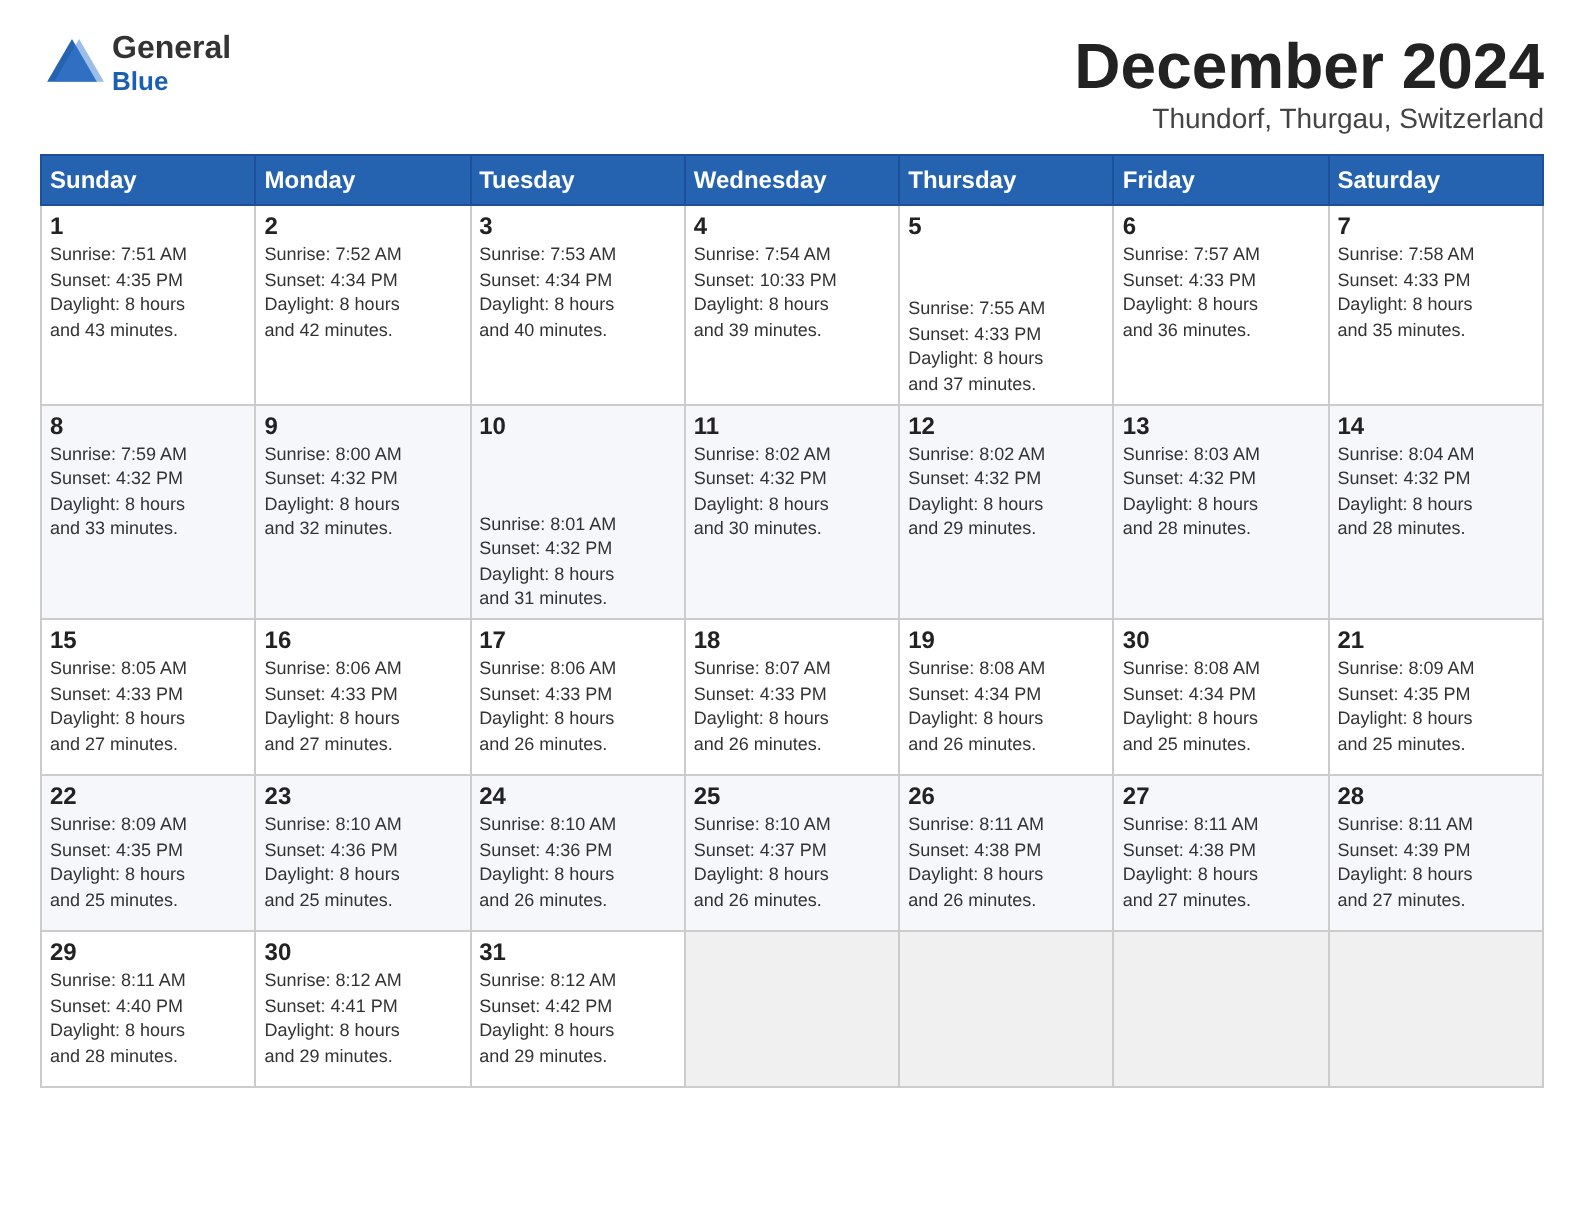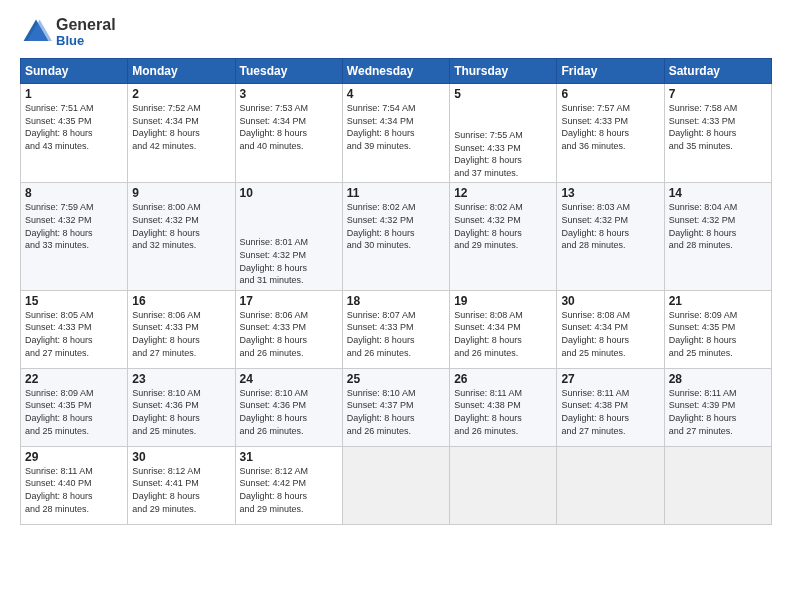--- a/index.html
+++ b/index.html
@@ -107,20 +107,24 @@
   <div class="header-row">
     <div class="logo">
       <svg class="logo-icon" viewBox="0 0 36 36">
         <polygon points="18,4 32,28 4,28" fill="#2563b0"></polygon>
         <polygon points="22,4 36,28 8,28" fill="#3a7dd4" opacity="0.5"></polygon>
       </svg>
       <div class="logo-text">
         <span class="logo-general">General</span>
         <span class="logo-blue">Blue</span>
       </div>
+    </div>
+    <div class="title-block">
+      <div class="month-title">December 2024</div>
+      <div class="subtitle">Thundorf, Thurgau, Switzerland</div>
     </div>
   </div>
 
   <table>
     <thead>
       <tr>
         <th>Sunday</th>
         <th>Monday</th>
         <th>Tuesday</th>
         <th>Wednesday</th>
@@ -148,21 +152,21 @@
           <td>
             <span class="day-num">3</span>
             <div class="day-info" style="white-space: pre-line;">Sunrise: 7:53 AM
 Sunset: 4:34 PM
 Daylight: 8 hours
 and 40 minutes.</div>
           </td>
           <td>
             <span class="day-num">4</span>
             <div class="day-info" style="white-space: pre-line;">Sunrise: 7:54 AM
-Sunset: 4:34 PM
+Sunset: 10:33 PM
 Daylight: 8 hours
 and 39 minutes.</div>
           </td>
           <td>
             <span class="day-num">5</span>
             <div class="day-info" style="white-space: pre-line; margin-top: 28px;">Sunrise: 7:55 AM
 Sunset: 4:33 PM
 Daylight: 8 hours
 and 37 minutes.</div>
           </td>

